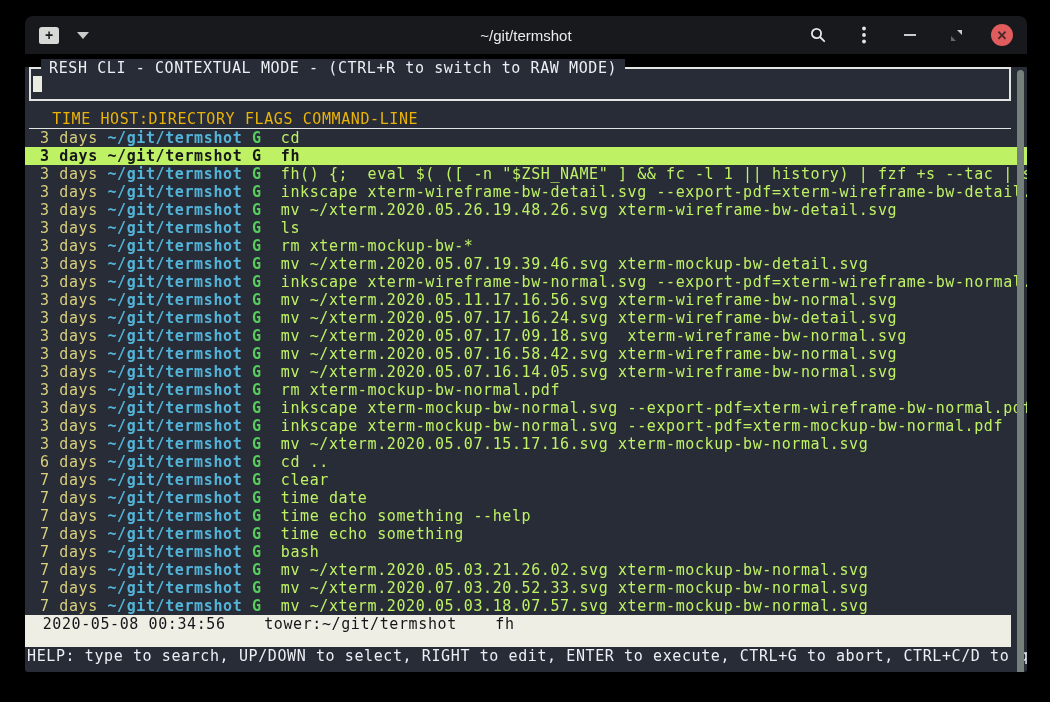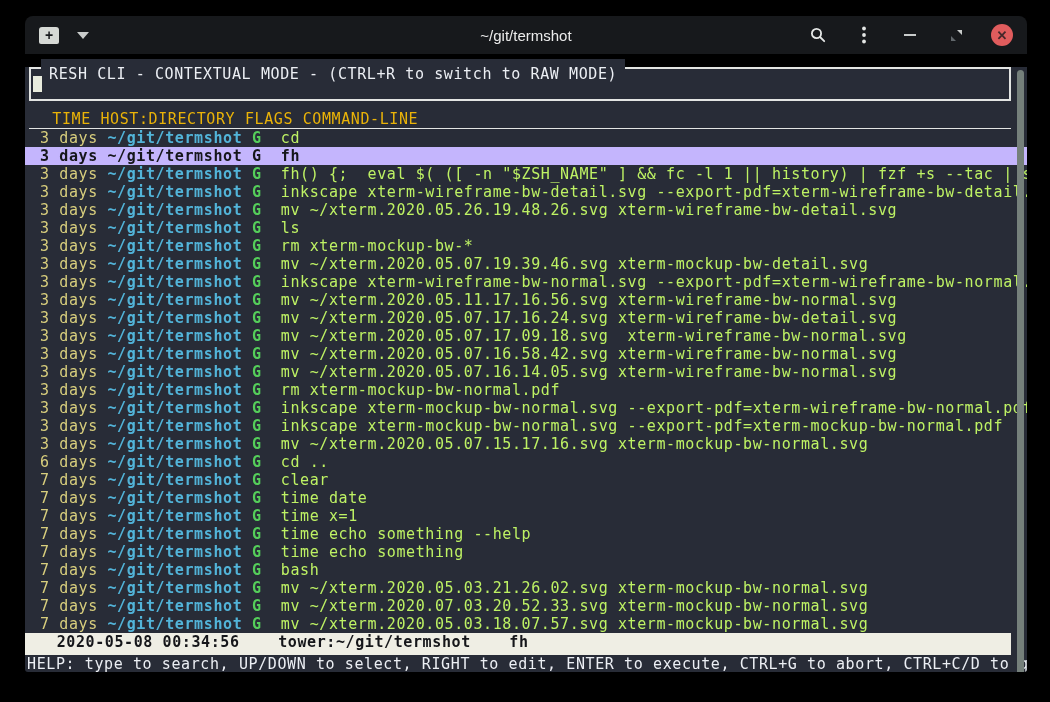--- a/index.html
+++ b/index.html
@@ -29,39 +29,39 @@
     align-items:center;justify-content:center;color:#45272a;font-size:13px;font-weight:bold;line-height:1;}
   
   .term{
     position:relative;height:618px;background:#282c37;color:#e9ecf2;
     font-size:15px;line-height:18px;letter-spacing:0.6px;
   }
   .resh-box{
     position:relative;margin:13px 16px 0 4px;height:34px;border:2px solid #e3e5e3;
   }
   .box-title{
-    position:absolute;top:-10px;left:10px;background:#282c37;padding:6px 8px;
+    position:absolute;top:-10px;left:10px;background:#282c37;padding:0 8px;
     white-space:pre;color:#eceff4;
   }
   .cursor{position:absolute;left:2px;top:7px;width:9px;height:16px;background:#e9ecde;}
   .hist-header{
     margin:9px 16px 0 4px;height:19px;border-bottom:1px solid #e3e5e3;
     white-space:pre;padding-left:4px;color:#eab308;
   }
   .hist-list{margin-top:0;}
   .hrow{height:18px;white-space:pre;overflow:hidden;padding-left:8px;}
   .hrow .time{color:#d8ce7d;margin-left:7px;}
   .hrow .dir{color:#52b4d9;font-weight:bold;}
   .hrow .flag{color:#55cf5a;font-weight:bold;}
   .hrow .cmd{color:#bef264;}
-  .hrow.selected{background:#c4b5fd;font-weight:bold;}
+  .hrow.selected{background:#bef264;font-weight:bold;}
   .hrow.selected .time,.hrow.selected .dir,.hrow.selected .flag,.hrow.selected .cmd{color:#15161a;}
   .status-bar{
-    height:22px;background:#efeee4;color:#15161a;font-weight:bold;white-space:pre;
-    overflow:hidden;margin-right:16px;padding-left:22px;
+    height:32px;background:#efeee4;color:#15161a;font-weight:normal;white-space:pre;
+    overflow:hidden;margin-right:16px;padding-left:8px;
   }
   .help-bar{height:18px;white-space:pre;overflow:hidden;padding-left:2px;color:#eceff4;}
   .scrollbar{
     position:absolute;top:3px;bottom:3px;right:3px;width:7px;border-radius:4px;
     background:#75807b;
   }
 </style>
 </head>
 <body>
 
@@ -128,21 +128,20 @@
         <div class="hrow"><span class="time">3 days</span> <span class="dir">~/git/termshot</span> <span class="flag">G</span>  <span class="cmd">mv ~/xterm.2020.05.07.17.09.18.svg  xterm-wireframe-bw-normal.svg</span></div>
         <div class="hrow"><span class="time">3 days</span> <span class="dir">~/git/termshot</span> <span class="flag">G</span>  <span class="cmd">mv ~/xterm.2020.05.07.16.58.42.svg xterm-wireframe-bw-normal.svg</span></div>
         <div class="hrow"><span class="time">3 days</span> <span class="dir">~/git/termshot</span> <span class="flag">G</span>  <span class="cmd">mv ~/xterm.2020.05.07.16.14.05.svg xterm-wireframe-bw-normal.svg</span></div>
         <div class="hrow"><span class="time">3 days</span> <span class="dir">~/git/termshot</span> <span class="flag">G</span>  <span class="cmd">rm xterm-mockup-bw-normal.pdf</span></div>
         <div class="hrow"><span class="time">3 days</span> <span class="dir">~/git/termshot</span> <span class="flag">G</span>  <span class="cmd">inkscape xterm-mockup-bw-normal.svg --export-pdf=xterm-wireframe-bw-normal.pdf</span></div>
         <div class="hrow"><span class="time">3 days</span> <span class="dir">~/git/termshot</span> <span class="flag">G</span>  <span class="cmd">inkscape xterm-mockup-bw-normal.svg --export-pdf=xterm-mockup-bw-normal.pdf</span></div>
         <div class="hrow"><span class="time">3 days</span> <span class="dir">~/git/termshot</span> <span class="flag">G</span>  <span class="cmd">mv ~/xterm.2020.05.07.15.17.16.svg xterm-mockup-bw-normal.svg</span></div>
         <div class="hrow"><span class="time">6 days</span> <span class="dir">~/git/termshot</span> <span class="flag">G</span>  <span class="cmd">cd ..</span></div>
         <div class="hrow"><span class="time">7 days</span> <span class="dir">~/git/termshot</span> <span class="flag">G</span>  <span class="cmd">clear</span></div>
         <div class="hrow"><span class="time">7 days</span> <span class="dir">~/git/termshot</span> <span class="flag">G</span>  <span class="cmd">time date</span></div>
-        <div class="hrow"><span class="time">7 days</span> <span class="dir">~/git/termshot</span> <span class="flag">G</span>  <span class="cmd">time x=1</span></div>
         <div class="hrow"><span class="time">7 days</span> <span class="dir">~/git/termshot</span> <span class="flag">G</span>  <span class="cmd">time echo something --help</span></div>
         <div class="hrow"><span class="time">7 days</span> <span class="dir">~/git/termshot</span> <span class="flag">G</span>  <span class="cmd">time echo something</span></div>
         <div class="hrow"><span class="time">7 days</span> <span class="dir">~/git/termshot</span> <span class="flag">G</span>  <span class="cmd">bash</span></div>
         <div class="hrow"><span class="time">7 days</span> <span class="dir">~/git/termshot</span> <span class="flag">G</span>  <span class="cmd">mv ~/xterm.2020.05.03.21.26.02.svg xterm-mockup-bw-normal.svg</span></div>
         <div class="hrow"><span class="time">7 days</span> <span class="dir">~/git/termshot</span> <span class="flag">G</span>  <span class="cmd">mv ~/xterm.2020.07.03.20.52.33.svg xterm-mockup-bw-normal.svg</span></div>
         <div class="hrow"><span class="time">7 days</span> <span class="dir">~/git/termshot</span> <span class="flag">G</span>  <span class="cmd">mv ~/xterm.2020.05.03.18.07.57.svg xterm-mockup-bw-normal.svg</span></div>
       </div>
 
     <div class="status-bar"><span> </span><span>2020-05-08 00:34:56</span><span>    </span><span>tower:~/git/termshot</span><span>    </span><span>fh</span></div>
 

